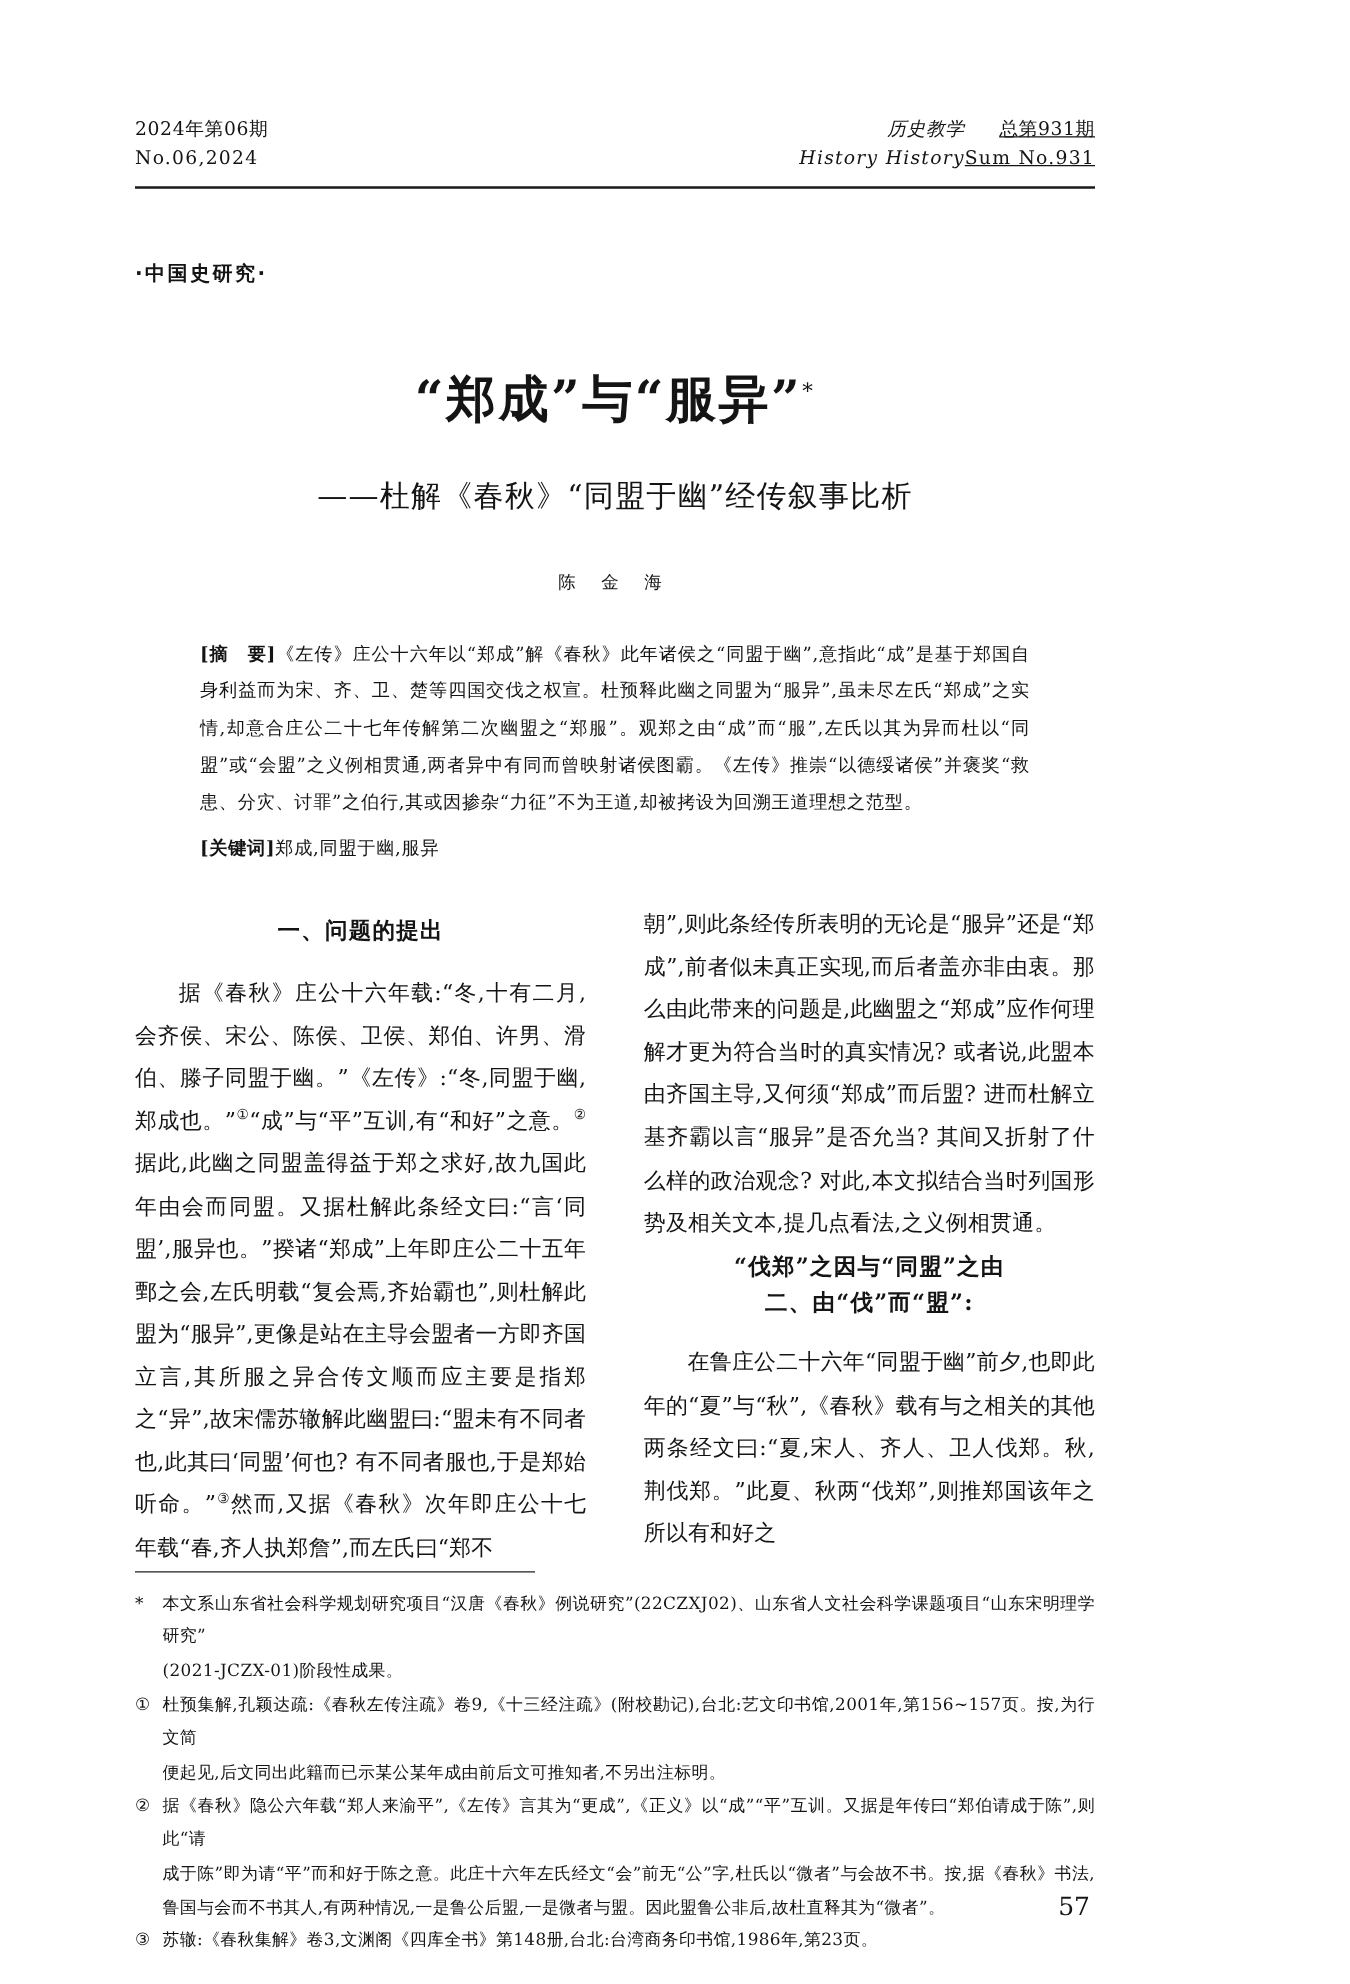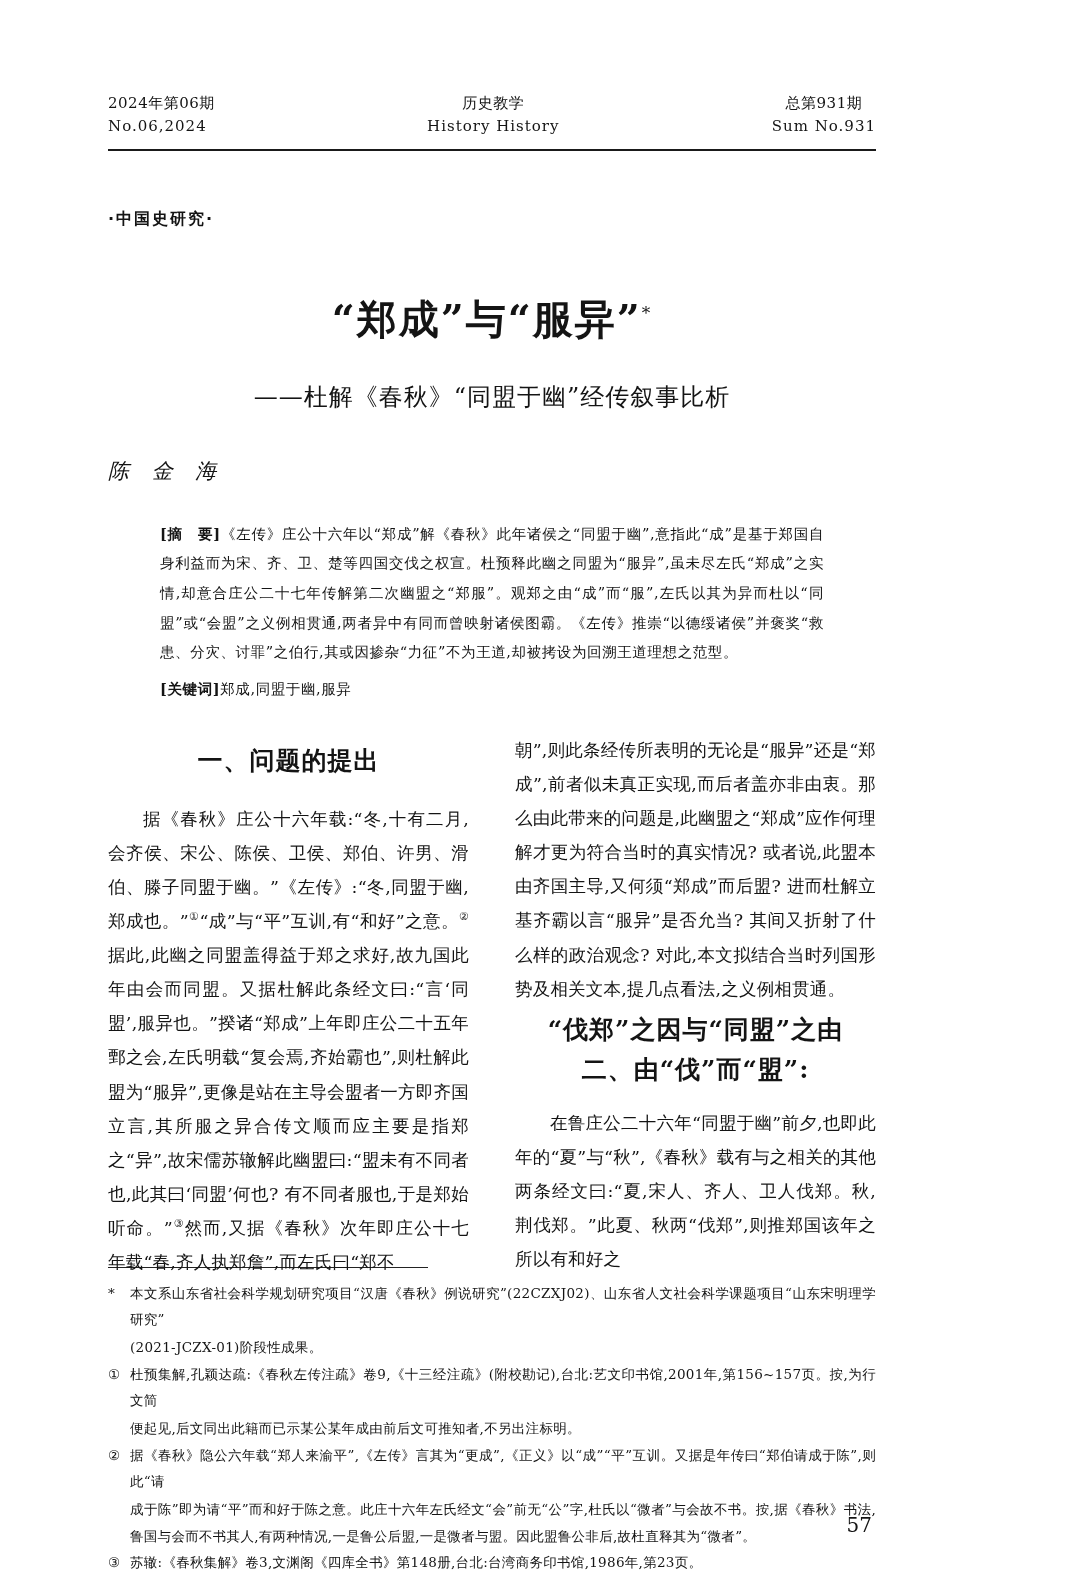--- a/index.html
+++ b/index.html
@@ -27,22 +27,22 @@
   .runhead {
     display: flex;
     justify-content: space-between;
     align-items: flex-start;
     font-size: 15px;
     line-height: 1.55;
     letter-spacing: 0.5px;
   }
   .runhead .col { white-space: nowrap; }
   .runhead .left  { text-align: left; }
-  .runhead .mid   { text-align: center; flex: 1; }
-  .runhead .right { text-align: center; }
+  .runhead .mid   { text-align: right; flex: 1; font-style: italic; }
+  .runhead .right { text-align: right; text-decoration: underline; }
   .runhead .lat { font-family: "DejaVu Serif", serif; letter-spacing: 1px; }
   .rule {
     border-top: 2px solid #1a1a1a;
     margin-top: 10px;
   }
 
   
   .kicker {
     margin-top: 58px;
     font-size: 16px;
@@ -67,24 +67,24 @@
   }
   .subtitle {
     margin-top: 34px;
     text-align: center;
     font-size: 24px;
     letter-spacing: 1px;
     font-family: "DejaVu Serif", serif;
   }
   .author {
     margin-top: 44px;
-    font-size: 21px;
+    text-align: center;
+    font-size: 14px;
     letter-spacing: 8px;
     font-family: "DejaVu Serif", serif;
-    font-style: italic;
   }
 
   
   .abstract-block {
     margin: 34px 52px 0 52px;
     font-size: 14.5px;
     line-height: 2.05;
     text-align: justify;
     letter-spacing: 0.6px;
   }
@@ -103,21 +103,21 @@
   .col-body {
     width: 408px;
     font-size: 17.5px;
     line-height: 1.95;
     text-align: justify;
     letter-spacing: 0.2px;
   }
   .col-body p { margin: 0; }
   .sec-head {
     text-align: center;
-    font-size: 25px;
+    font-size: 18px;
     font-weight: bold;
     margin: 4px 0 16px 0;
     letter-spacing: 1px;
   }
   .sec-head.two-line { line-height: 1.6; }
   .indent { text-indent: 2em; }
   sup.fn { font-size: 11px; vertical-align: super; }
 
   
   .fn-rule {

